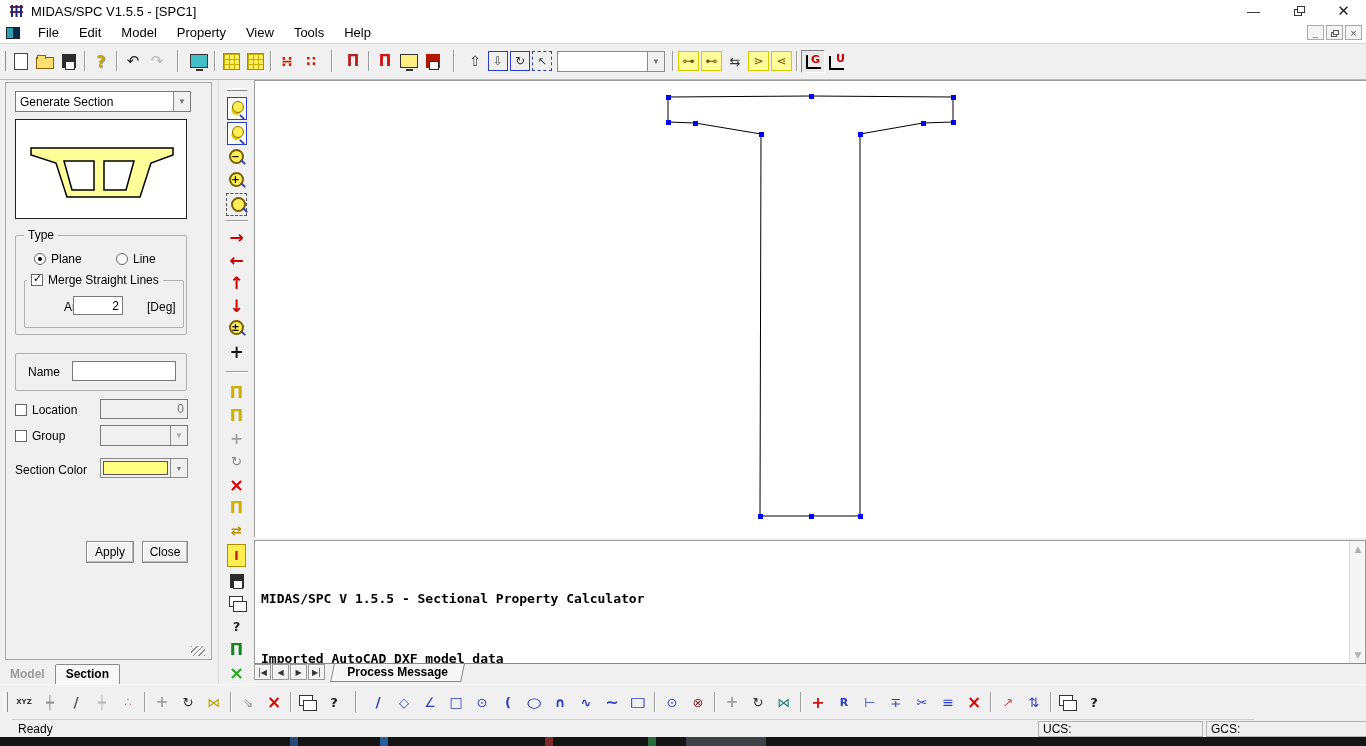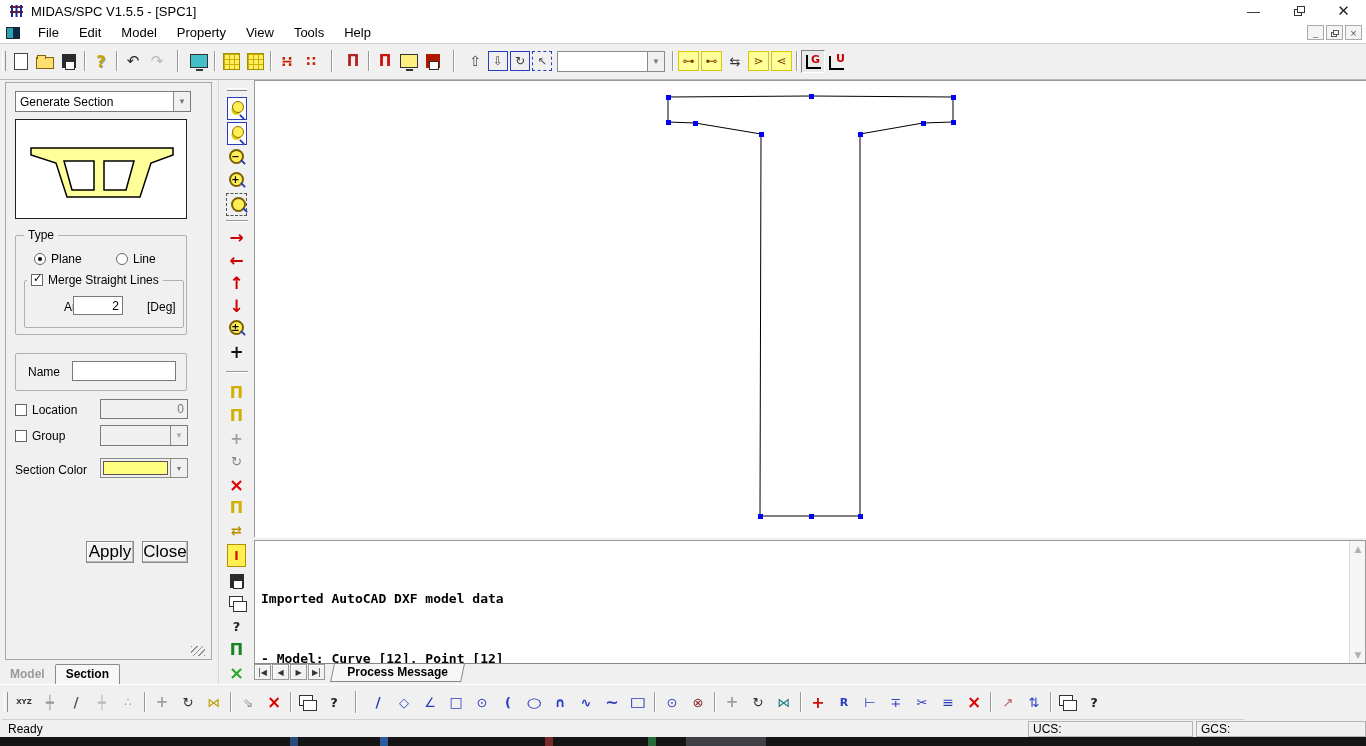--- a/index.html
+++ b/index.html
@@ -86,21 +86,21 @@
   .combo .val { flex:1; padding-left:4px; font-size:12px; }
   #preview-box { position:absolute; left:9px; top:36px; width:172px; height:100px; background:#fff; border:1px solid #222; }
   .groupbox { position:absolute; border:1px solid #b0b0b0; border-radius:2px; }
   .gb-label { position:absolute; top:-8px; left:8px; background:#f0f0f0; padding:0 4px; font-size:12px; }
   .radio { width:12px; height:12px; border:1px solid #666; border-radius:50%; background:#fff; display:inline-block; position:relative; vertical-align:-2px; margin-right:5px; }
   .radio.sel::after { content:""; position:absolute; left:3px; top:3px; width:4px; height:4px; border-radius:50%; background:#000; }
   .checkbox { width:12px; height:12px; border:1px solid #666; background:#fff; display:inline-block; position:relative; vertical-align:-2px; margin-right:5px; font-family:"DejaVu Sans",sans-serif; }
   .checkbox.chk::after { content:"✓"; position:absolute; left:1px; top:-3px; font-size:11px; font-weight:bold; }
   .fld-input { border:1px solid #7a7a7a; background:#fff; font-size:12px; padding:0 3px; font-family:"Liberation Sans",sans-serif; }
   .fld-input:disabled, .fld-input.dis { background:#f0f0f0; color:#777; }
-  .pbtn { position:absolute; height:22px; background:#f2f2f2; border:1px solid #8a8a8a; font-size:17px; text-align:center; line-height:20px; box-shadow:inset -1px -1px 0 #b8b8b8, inset 1px 1px 0 #ffffff; }
+  .pbtn { position:absolute; height:22px; background:#f2f2f2; border:1px solid #8a8a8a; font-size:12px; text-align:center; line-height:20px; box-shadow:inset -1px -1px 0 #b8b8b8, inset 1px 1px 0 #ffffff; }
   #panel-grip { position:absolute; right:6px; bottom:3px; width:14px; height:10px;
     background:repeating-linear-gradient(135deg,#909090 0 1px,transparent 1px 4px); }
   #panel-tabs { position:absolute; left:0px; bottom:0px; height:22px; display:flex; align-items:flex-end; }
   .ptab { padding:2px 10px 3px; font-size:12px; font-weight:bold; }
   .ptab.off { color:#9a9a9a; }
   .ptab.on { background:#f7f7f7; border:1px solid #8a8a8a; border-bottom:none; border-radius:2px 2px 0 0; }
 
   
   #vbar { left:218px; top:80px; width:36px; height:604px; border-left:1px solid #d8d8d8; display:flex; flex-direction:column; align-items:center; padding-top:8px; }
   #vbar .tbtn { height:23px; }
@@ -119,21 +119,21 @@
   .navbtn { width:17px; height:16px; border:1px solid #999; background:#f2f2f2; font-size:8px; display:flex; align-items:center; justify-content:center; color:#333; margin-right:1px; box-shadow:inset 1px 1px 0 #fff; font-family:"DejaVu Sans",sans-serif; }
   #proc-tab { margin-left:6px; padding:1px 14px 2px; font-size:12px; font-weight:bold; background:#f7f7f7; border:1px solid #888; border-top:none; transform:skewX(-12deg); }
   #proc-tab span { display:inline-block; transform:skewX(12deg); }
   #tabstrip-line { position:absolute; left:254px; top:663px; width:1112px; height:1px; background:#888; }
 
   
   #botbar { left:0; top:684px; width:1366px; height:35px; background:#f0f0f0; border-top:1px solid #fff; display:flex; align-items:center; padding-left:2px; }
   #botbar .tbtn { width:26px; }
 
   
-  #statusbar { left:2px; top:719px; width:1242px; height:18px; background:#f0f0f0; border-top:1px solid #d0d0d0; display:flex; align-items:center; }
+  #statusbar { left:12px; top:719px; width:1242px; height:18px; background:#f0f0f0; border-top:1px solid #d0d0d0; display:flex; align-items:center; }
   #status-ready { margin-left:6px; font-size:12px; }
   .stat-panel { position:absolute; top:1px; height:16px; border:1px solid #b4b4b4; background:#f0f0f0; font-size:12px; padding:0 4px; line-height:15px; }
   #ucs-panel { left:1026px; width:165px; }
   #gcs-panel { left:1194px; width:170px; }
 
   
   #taskbar { left:0; top:737px; width:1366px; height:9px; background:#151515; }
   #taskbar .blk { position:absolute; top:0; height:9px; }
 </style>
 </head>
@@ -355,20 +355,21 @@
         <rect x="554" y="433" width="5" height="5" fill="#0000ff"></rect>
         <rect x="503" y="433" width="5" height="5" fill="#0000ff"></rect>
         <rect x="504" y="51" width="5" height="5" fill="#0000ff"></rect>
         <rect x="438" y="40" width="5" height="5" fill="#0000ff"></rect>
         <rect x="411" y="39" width="5" height="5" fill="#0000ff"></rect>
       </svg>
   </div>
 
   <div id="msgwin" class="abs">
     <div id="msg-text">
+      <div>MIDAS/SPC V 1.5.5 - Sectional Property Calculator</div>
       <div>Imported AutoCAD DXF model data</div>
       <div>- Model: Curve [12], Point [12]</div>
     </div>
     <div id="msg-scroll">
       <span class="sbtn up">▲</span>
       <span class="sbtn dn">▼</span>
     </div>
   </div>
 
   <div id="tabstrip-line" class="abs"></div>

